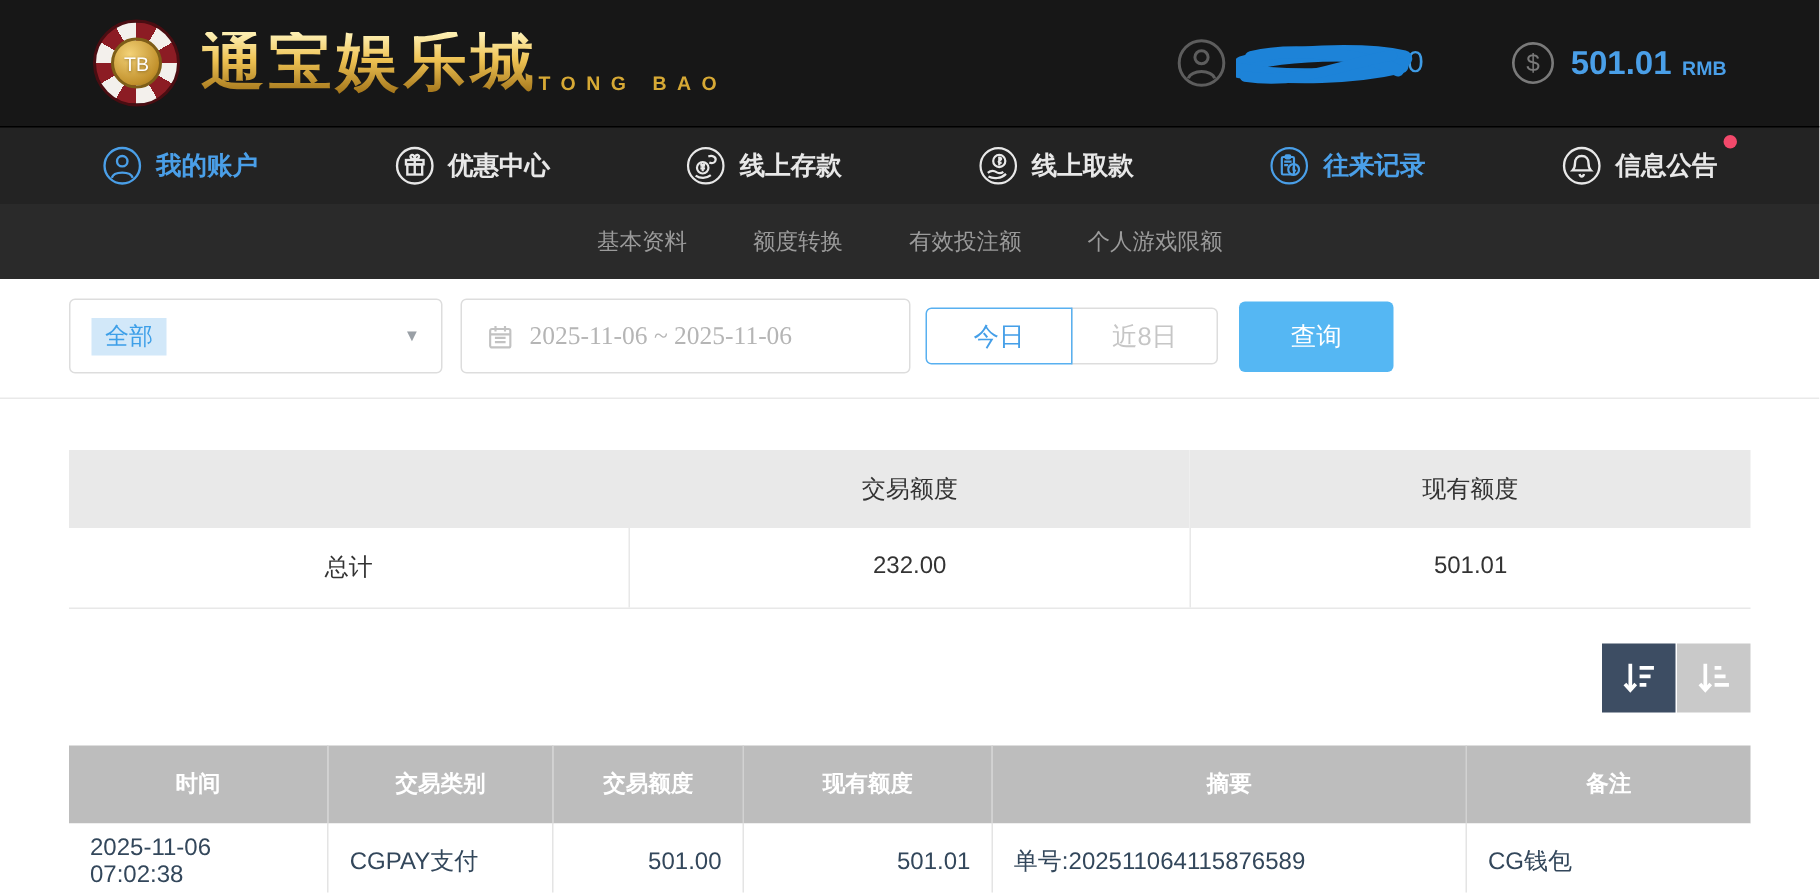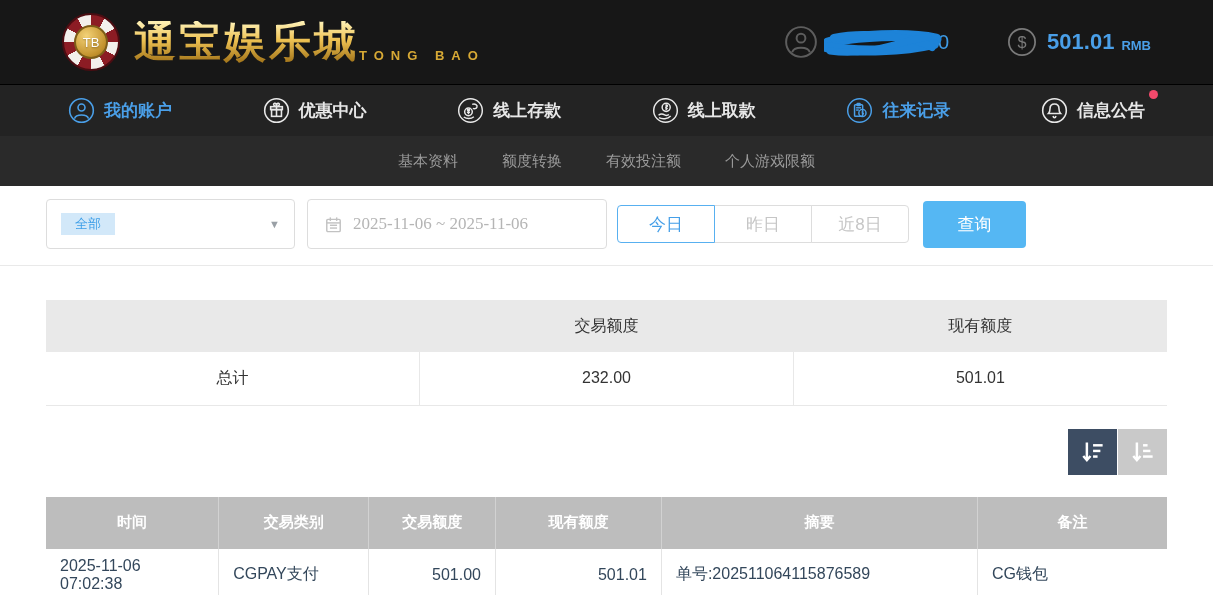--- a/index.html
+++ b/index.html
@@ -40,21 +40,21 @@
 
   
   .subnav { height:50px; background:#2a2a2a; display:flex; align-items:center; justify-content:center; gap:44px; }
   .subnav-item { color:#9b9b9b; font-size:15px; cursor:pointer; }
 
   
   .content { padding:13px 46px 0 46px; }
   .filter-row { display:flex; align-items:center; }
   .select-box { width:249px; height:50px; border:1px solid #ddd; border-radius:4px; display:flex;
     align-items:center; padding:0 14px; cursor:pointer; }
-  .select-value { font-size:13px; color:#3d9fe8; background:#d2e8f9; padding:2px 14px; }
+  .select-value { font-size:16px; color:#3d9fe8; background:#d2e8f9; padding:2px 9px; }
   .select-arrow { margin-left:auto; color:#9aa0a6; font-size:11px; }
   .date-box { width:300px; height:50px; border:1px solid #ddd; border-radius:4px; display:flex;
     align-items:center; gap:10px; padding:0 16px; margin-left:12px; cursor:pointer; }
   .date-text { font-size:17px; color:#b5b5b5; font-family:"Liberation Serif","DejaVu Serif",serif; }
   .seg-group { display:flex; margin-left:10px; }
   .seg-btn { width:98px; height:38px; background:#fff; border:1px solid #ddd; margin-left:-1px;
     font-size:17px; color:#c6c6c6; display:flex; align-items:center; justify-content:center; cursor:pointer; }
   .seg-btn:first-child { border-radius:4px 0 0 4px; margin-left:0; }
   .seg-btn:last-child { border-radius:0 4px 4px 0; }
   .seg-btn.active { border:1px solid #58b0f0; color:#459fe8; position:relative; z-index:2; }
@@ -241,21 +241,20 @@
             <line x1="16" y1="3" x2="16" y2="7.5"></line>
           <line x1="7.5" y1="13" x2="16.5" y2="13"></line>
             <line x1="7.5" y1="16.5" x2="16.5" y2="16.5"></line>
         </svg>
       </span>
       <span class="date-text">2025-11-06 ~ 2025-11-06</span>
     </div>
 
     <div class="seg-group">
       <button class="seg-btn active">今日</button>
-      <button class="seg-btn">昨日</button>
       <button class="seg-btn">近8日</button>
     </div>
 
     <button class="query-btn">查询</button>
   </div>
 
   <div class="divider"></div>
 
   <table class="summary">
     <thead>

